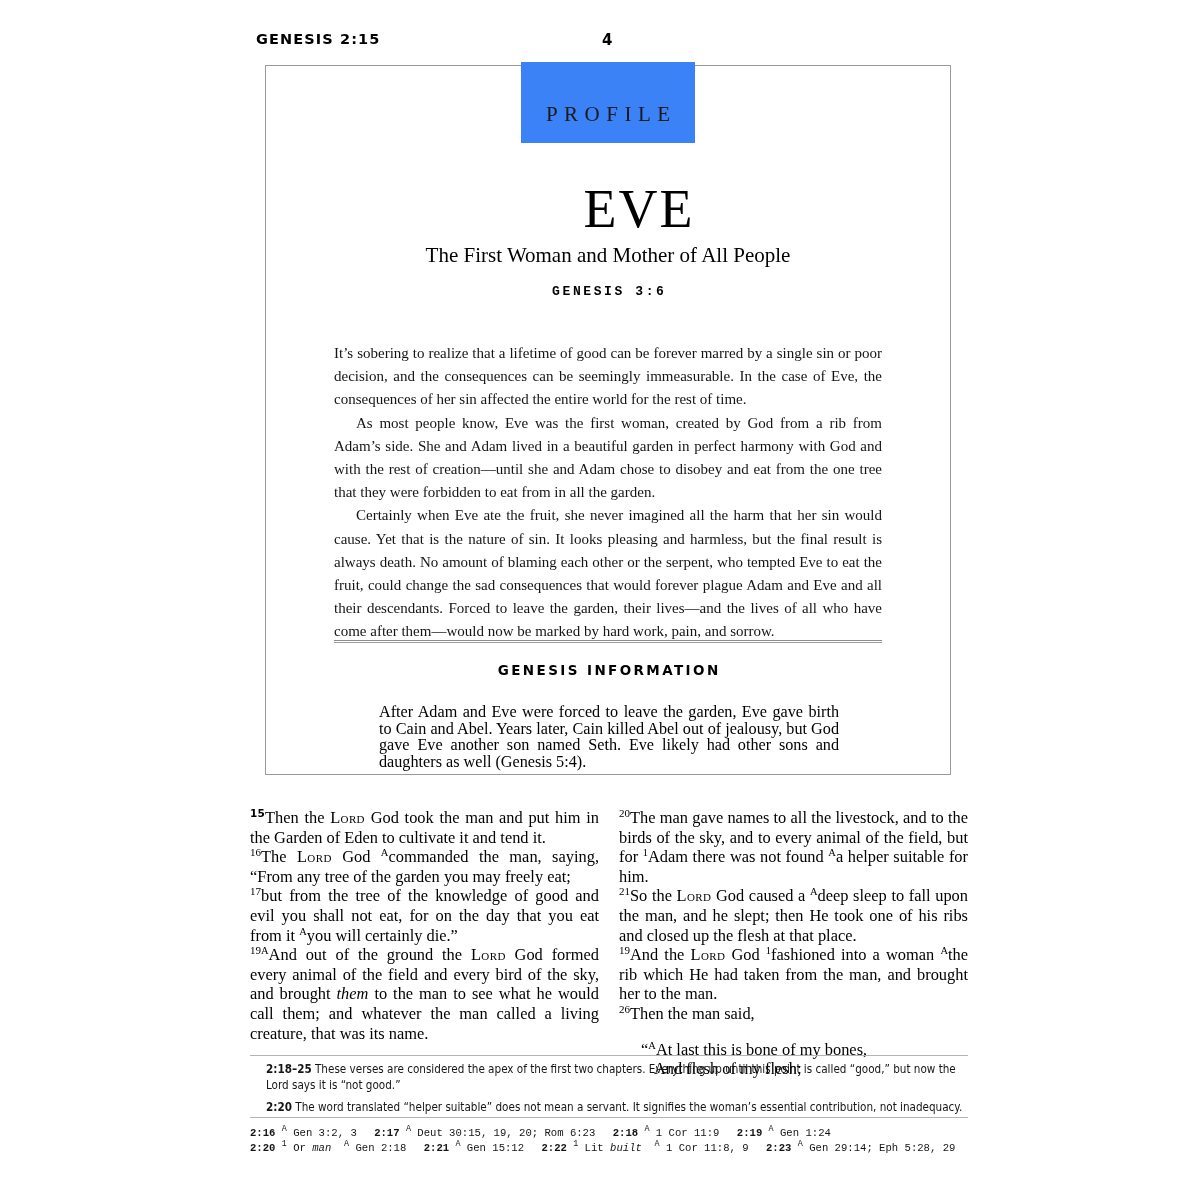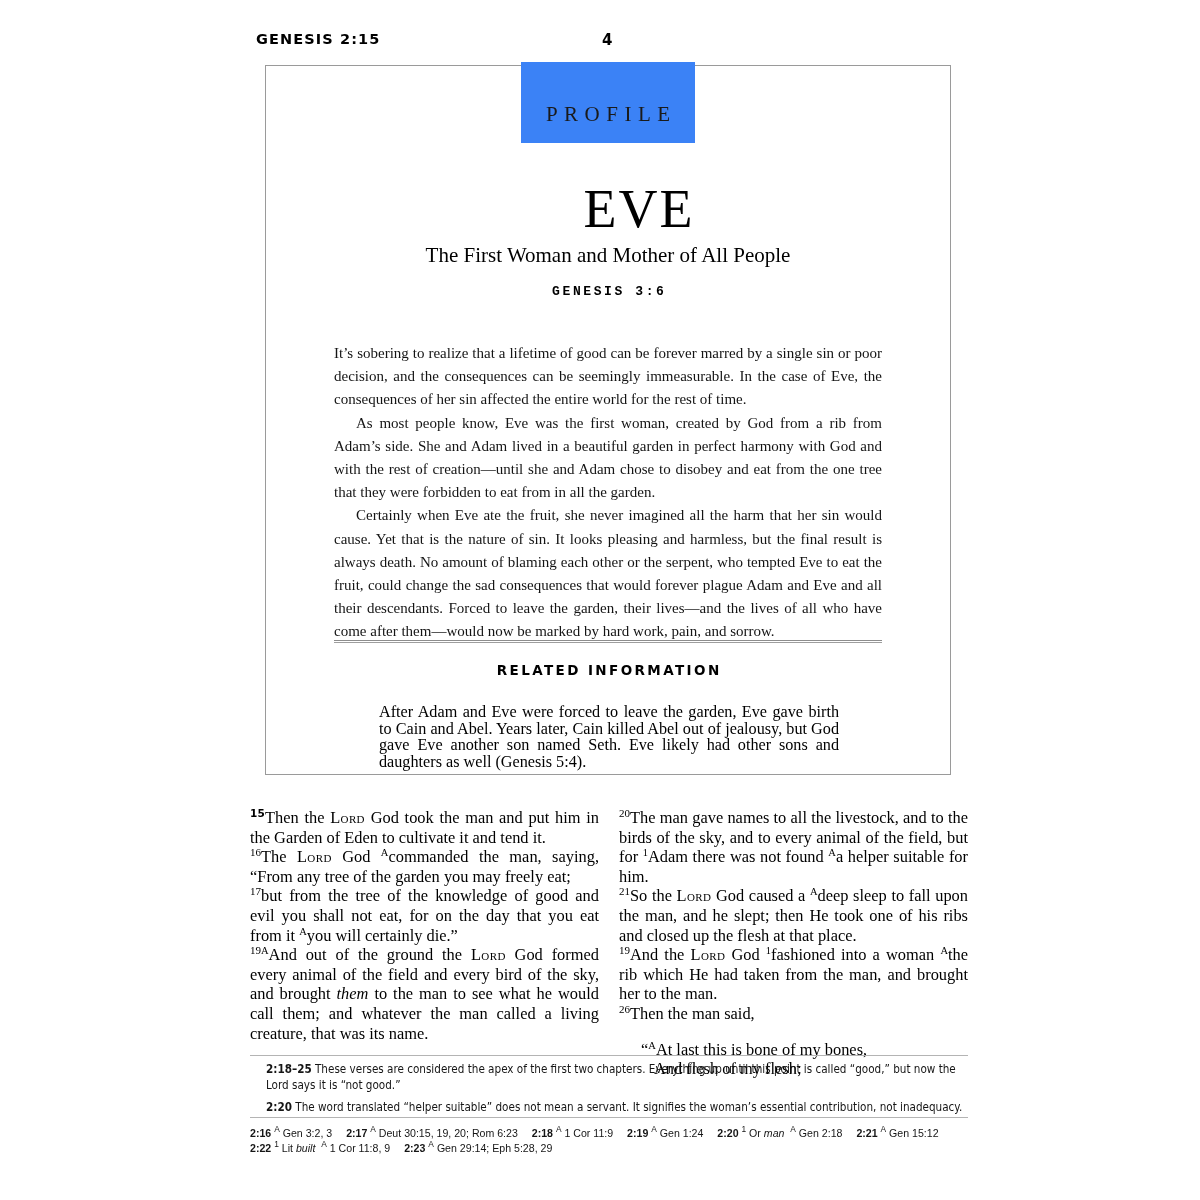--- a/index.html
+++ b/index.html
@@ -217,21 +217,21 @@
   .xref-rule {
     position: absolute;
     left: 250px; top: 1117px;
     width: 718px;
     border-top: 1px solid #b4b4b4;
   }
   .xrefs {
     position: absolute;
     left: 250px; top: 1126px;
     width: 718px;
-    font-family: Liberation Sans, sans-serif;
+    font-family: Liberation Mono, monospace;
     font-size: 10.6px;
     line-height: 14.6px;
     color: #151515;
   }
   .xrefs .entry { white-space: nowrap; margin-right: 11px; }
   .xrefs b { font-weight: 700; }
   .xrefs .mk {
     font-size: 8.4px;
     vertical-align: super;
     line-height: 0;
@@ -257,21 +257,21 @@
   <div class="profile-subtitle">The First Woman and Mother of All People</div>
   <div class="profile-ref">GENESIS 3:6</div>
 
   <div class="profile-body">
       <p>It’s sobering to realize that a lifetime of good can be forever marred by a single sin or poor decision, and the consequences can be seemingly immeasurable. In the case of Eve, the consequences of her sin affected the entire world for the rest of time.</p>
       <p>As most people know, Eve was the first woman, created by God from a rib from Adam’s side. She and Adam lived in a beautiful garden in perfect harmony with God and with the rest of creation—until she and Adam chose to disobey and eat from the one tree that they were forbidden to eat from in all the garden.</p>
       <p>Certainly when Eve ate the fruit, she never imagined all the harm that her sin would cause. Yet that is the nature of sin. It looks pleasing and harmless, but the final result is always death. No amount of blaming each other or the serpent, who tempted Eve to eat the fruit, could change the sad consequences that would forever plague Adam and Eve and all their descendants. Forced to leave the garden, their lives—and the lives of all who have come after them—would now be marked by hard work, pain, and sorrow.</p>
     </div>
 
   <div class="related-rule"></div>
-  <div class="related-heading">RELATED INFORMATION</div>
+  <div class="related-heading">GENESIS INFORMATION</div>
   <div class="related-text">
     <p>After Adam and Eve were forced to leave the garden, Eve gave birth to Cain and Abel. Years later, Cain killed Abel out of jealousy, but God gave Eve another son named Seth. Eve likely had other sons and daughters as well (Genesis 5:4).</p>
   </div>
 
   <div class="scripture">
     <div class="col left">
         <p><span class="vnum">15</span>Then the <span class="sc">Lord</span> God took the man and put him in the Garden of Eden to cultivate it and tend it.</p>
         <p><span class="vnum-sm">16</span>The <span class="sc">Lord</span> God <span class="fn">A</span>commanded the man, saying, “From any tree of the garden you may freely eat;</p>
         <p><span class="vnum-sm">17</span>but from the tree of the knowledge of good and evil you shall not eat, for on the day that you eat from it <span class="fn">A</span>you will certainly die.”</p>
         <p><span class="vnum-sm">19</span><span class="fn">A</span>And out of the ground the <span class="sc">Lord</span> God formed every animal of the field and every bird of the sky, and brought <span class="it">them</span> to the man to see what he would call them; and whatever the man called a living creature, that was its name.</p>

